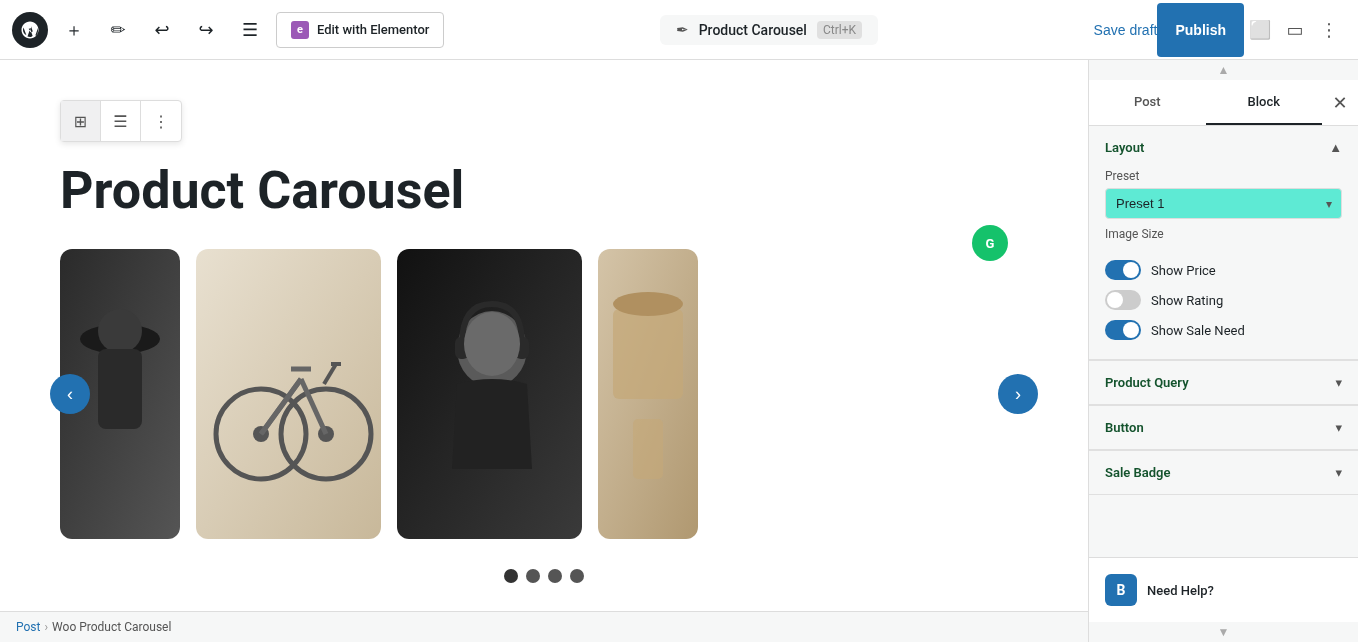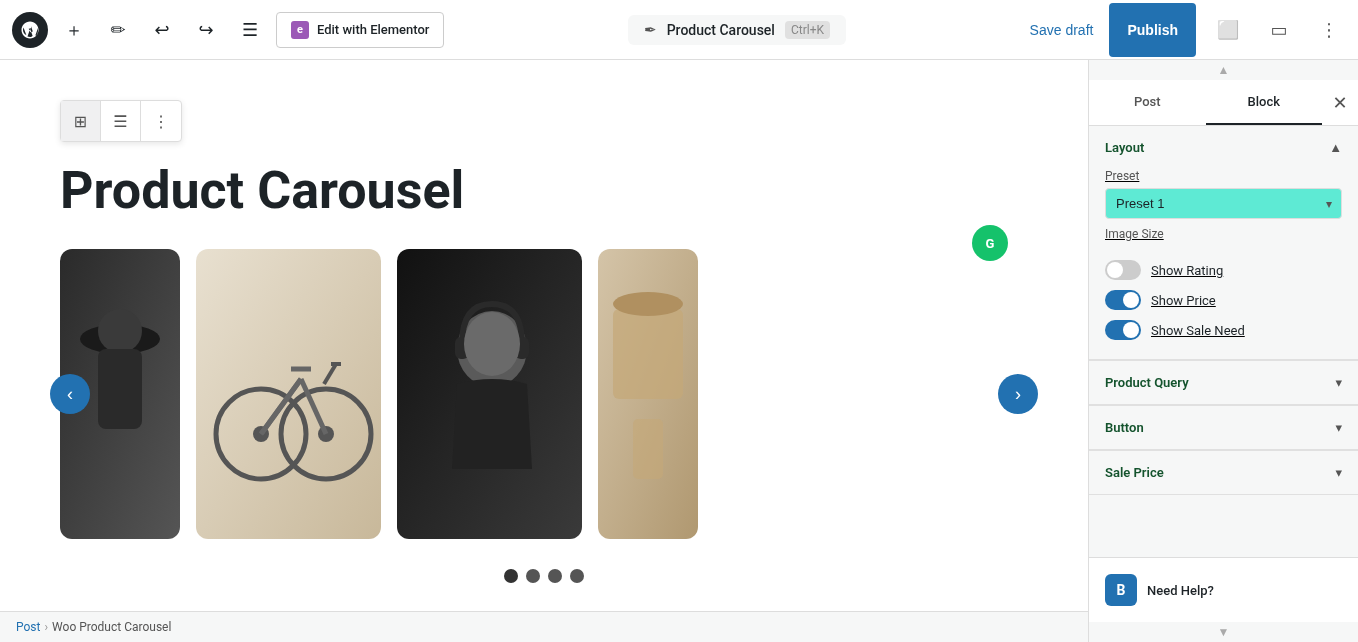--- a/index.html
+++ b/index.html
@@ -17,21 +17,21 @@
     .edit-elementor-btn {
       display: flex; align-items: center; gap: 8px; background: #fff; border: 1px solid #ccc;
       border-radius: 4px; padding: 8px 14px; cursor: pointer; font-size: 13px; color: #1d2327; font-weight: 500;
     }
     .edit-elementor-btn .e-icon { width: 18px; height: 18px; background: #9b59b6; border-radius: 3px; display: flex; align-items: center; justify-content: center; color: #fff; font-size: 11px; font-weight: bold; }
     .topbar-center { flex: 1; display: flex; align-items: center; justify-content: center; gap: 16px; }
     .post-title-area { display: flex; align-items: center; gap: 10px; background: #f6f7f7; border-radius: 6px; padding: 6px 16px; }
     .post-title-icon { color: #555; font-size: 15px; }
     .post-title-text { font-size: 14px; color: #1d2327; font-weight: 500; }
     .shortcut-badge { font-size: 12px; color: #888; background: #e0e0e0; border-radius: 4px; padding: 2px 6px; }
-    .topbar-right { display: flex; align-items: center; gap: 16px; }
+    .topbar-right { display: flex; align-items: center; gap: 0; }
     .save-draft-btn { background: transparent; border: none; color: #2271b1; font-size: 14px; cursor: pointer; font-weight: 500; }
     .publish-btn { background: #2271b1; color: #fff; border: none; border-radius: 4px; padding: 19px 18px; font-size: 14px; font-weight: 600; cursor: pointer; }
     .topbar-icon-btn { width: 34px; height: 34px; border: none; background: transparent; cursor: pointer; border-radius: 4px; display: flex; align-items: center; justify-content: center; color: #555; font-size: 18px; }
 
     
     .main-layout { display: flex; flex: 1; overflow: hidden; }
 
     
     .canvas-area { flex: 1; background: #fff; overflow-y: auto; position: relative; }
     .canvas-content { padding: 40px 60px; min-height: 100%; }
@@ -87,21 +87,21 @@
     .panel-close-btn { width: 36px; display: flex; align-items: center; justify-content: center; background: transparent; border: none; cursor: pointer; color: #555; font-size: 18px; }
 
     
     .panel-scroll-arrow { display: flex; align-items: center; justify-content: center; height: 20px; color: #aaa; font-size: 12px; cursor: pointer; background: #f6f7f7; }
 
     
     .panel-section { background: #f6f7f7; }
     .section-header { display: flex; align-items: center; justify-content: space-between; padding: 14px 16px; cursor: pointer; }
     .section-title { font-size: 13px; font-weight: 600; color: #14532d; }
     .section-chevron { color: #555; font-size: 13px; }
-    .section-body { padding: 0 16px 14px; text-decoration: underline; }
+    .section-body { padding: 0 16px 14px; }
 
     
     .field-label { font-size: 12px; color: #555; margin-bottom: 5px; display: block; }
     .select-wrapper { position: relative; }
     .select-wrapper select { width: 100%; border: 1px solid #ddd; border-radius: 4px; background: #5eead4; padding: 7px 28px 7px 10px; font-size: 13px; color: #1d2327; appearance: none; cursor: pointer; }
     .select-wrapper::after { content: '▾'; position: absolute; right: 10px; top: 50%; transform: translateY(-50%); color: #555; pointer-events: none; font-size: 12px; }
     .mb8 { margin-bottom: 8px; }
     .mb14 { margin-bottom: 14px; }
 
     
@@ -315,31 +315,31 @@
               <option>Preset 3</option>
             </select>
           </div>
         </div>
 
         <div class="mb14">
           <label class="field-label">Image Size</label>
         </div>
 
         <div class="toggle-row">
+          <div class="toggle-switch on">
+            <div class="toggle-knob"></div>
+          </div>
+          <span class="toggle-label">Show Price</span>
+        </div>
+
+        <div class="toggle-row">
           <div class="toggle-switch">
             <div class="toggle-knob"></div>
           </div>
           <span class="toggle-label">Show Rating</span>
-        </div>
-
-        <div class="toggle-row">
-          <div class="toggle-switch on">
-            <div class="toggle-knob"></div>
-          </div>
-          <span class="toggle-label">Show Price</span>
         </div>
 
         <div class="toggle-row">
           <div class="toggle-switch on">
             <div class="toggle-knob"></div>
           </div>
           <span class="toggle-label">Show Sale Need</span>
         </div>
 
       </div>
@@ -360,21 +360,21 @@
       <div class="section-header">
         <span class="section-title">Button</span>
         <span class="section-chevron">▾</span>
       </div>
     </div>
 
     <div class="panel-divider"></div>
 
     <div class="panel-section panel-section-collapsed">
       <div class="section-header">
-        <span class="section-title">Sale Price</span>
+        <span class="section-title">Sale Badge</span>
         <span class="section-chevron">▾</span>
       </div>
     </div>
 
     <div class="panel-divider"></div>
 
     <div class="need-help">
       <div class="need-help-icon">B</div>
       <span class="need-help-text">Need Help?</span>
     </div>

